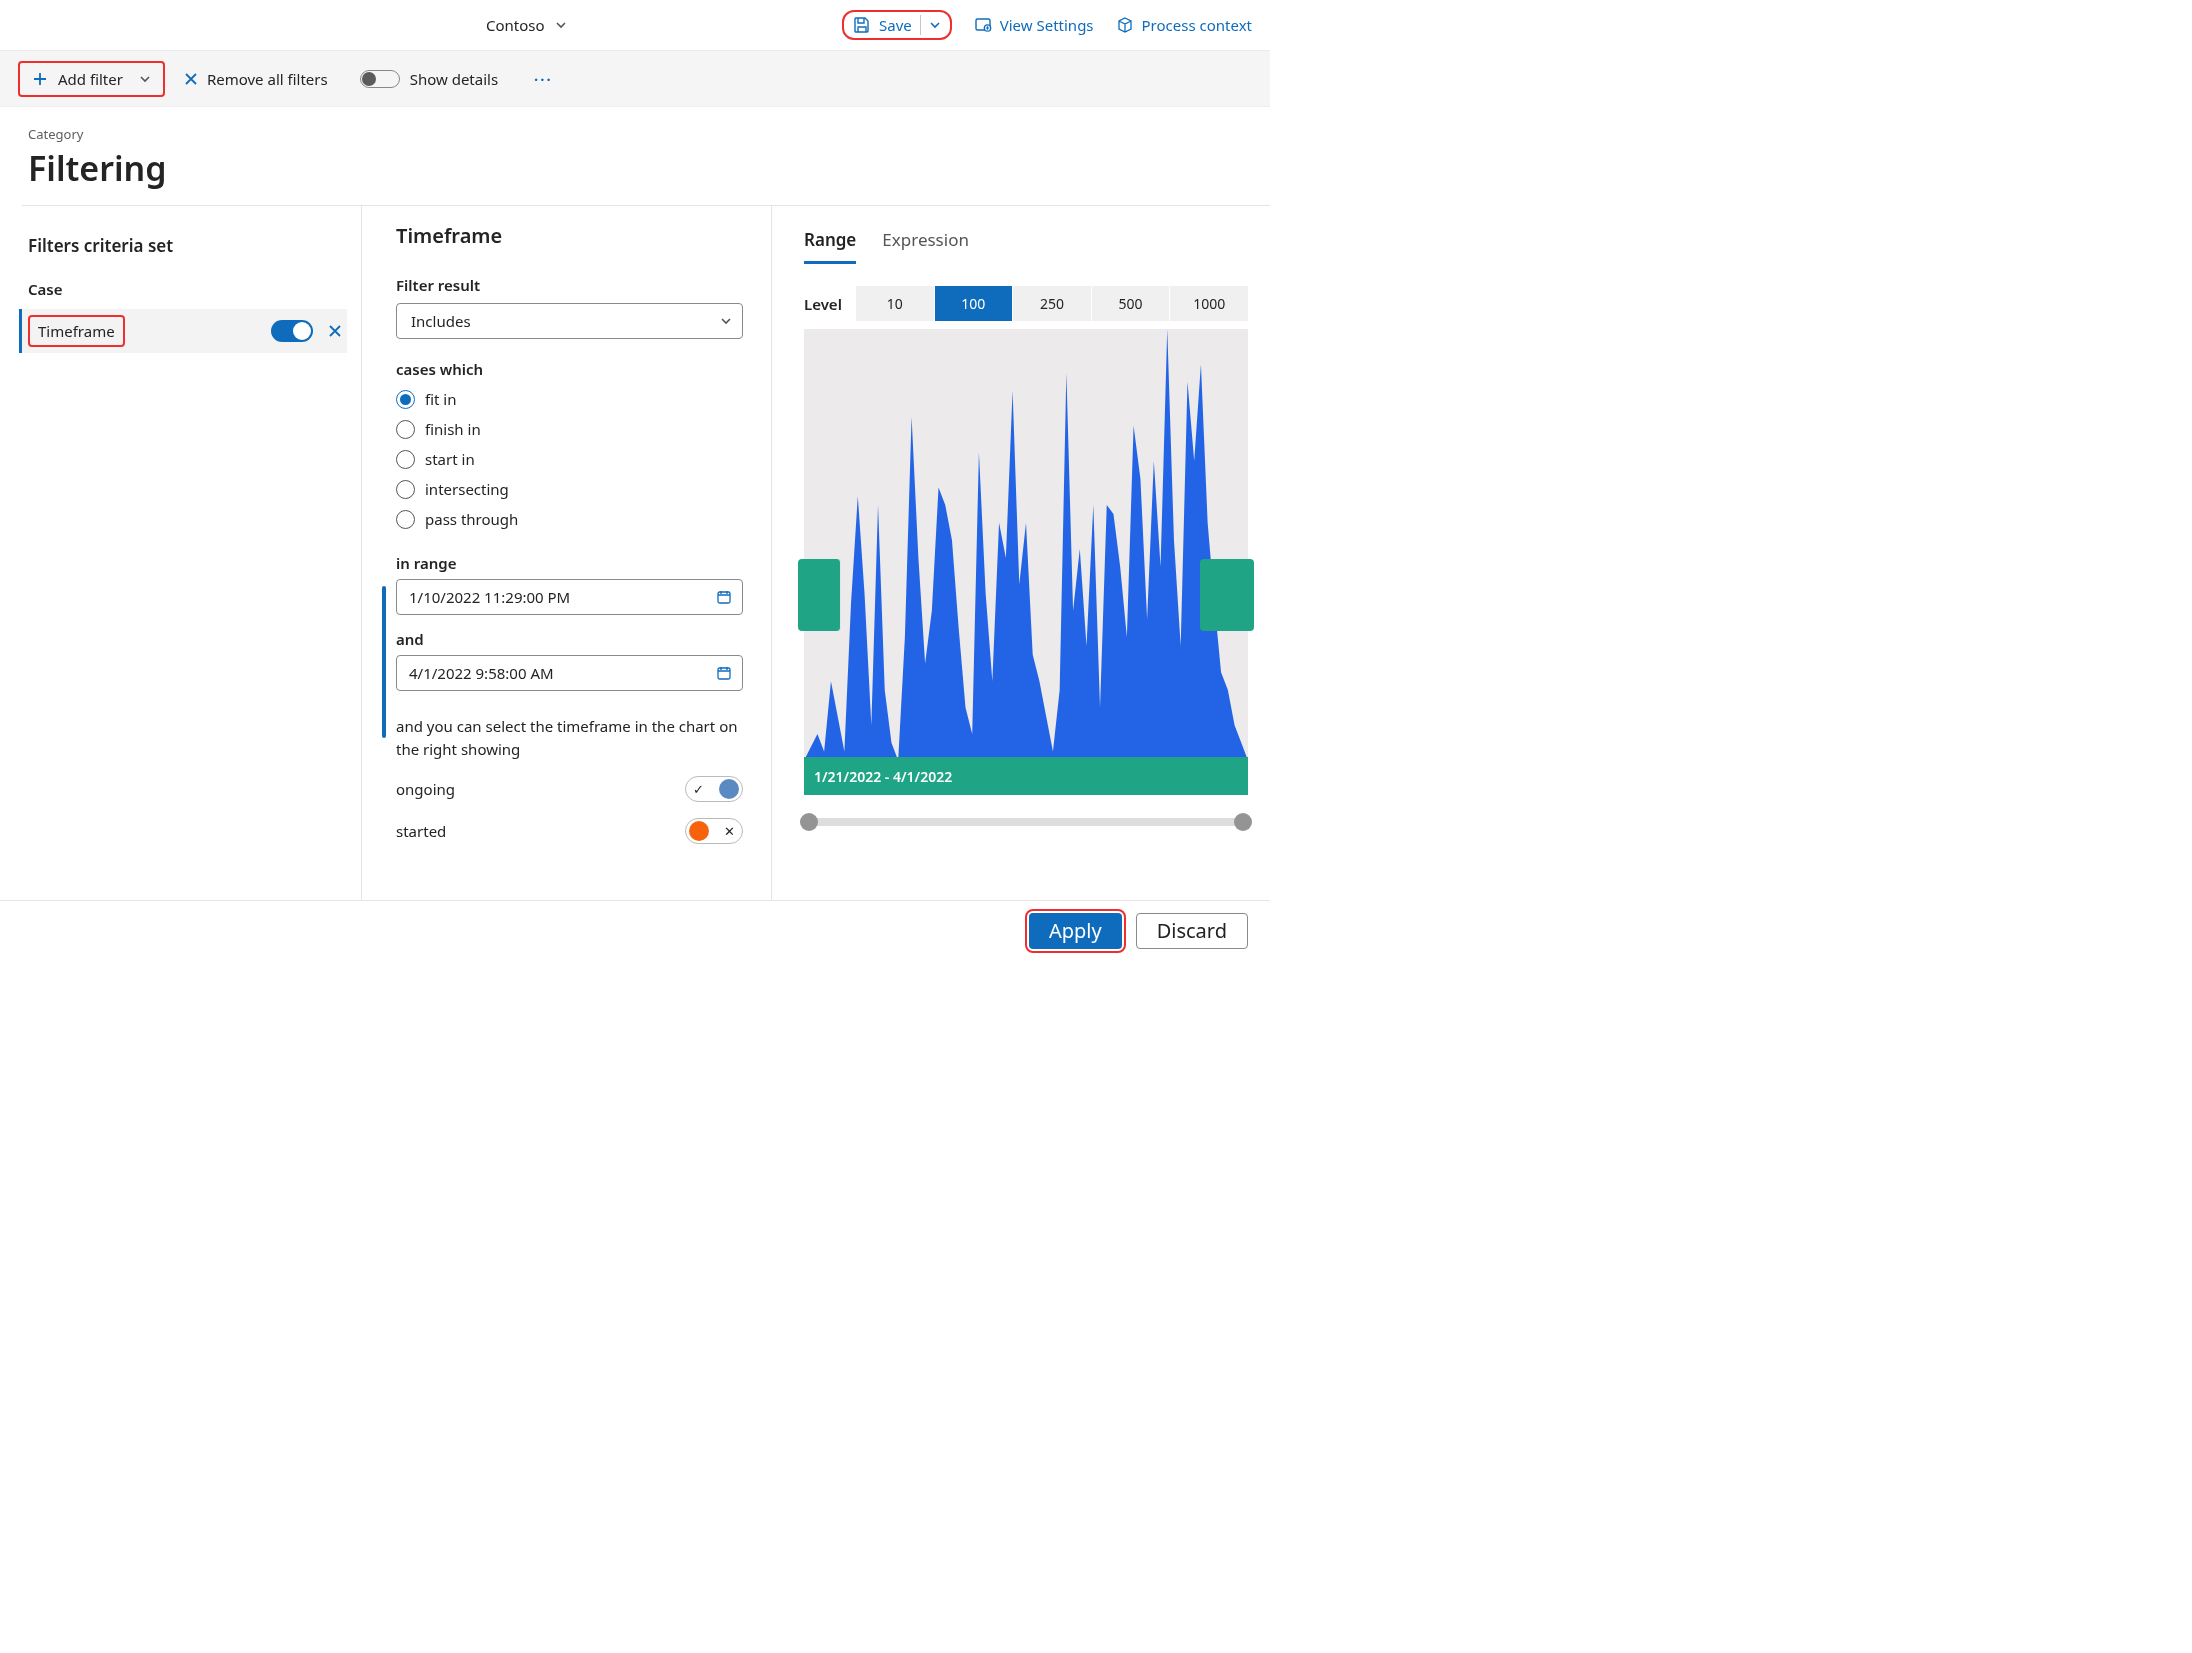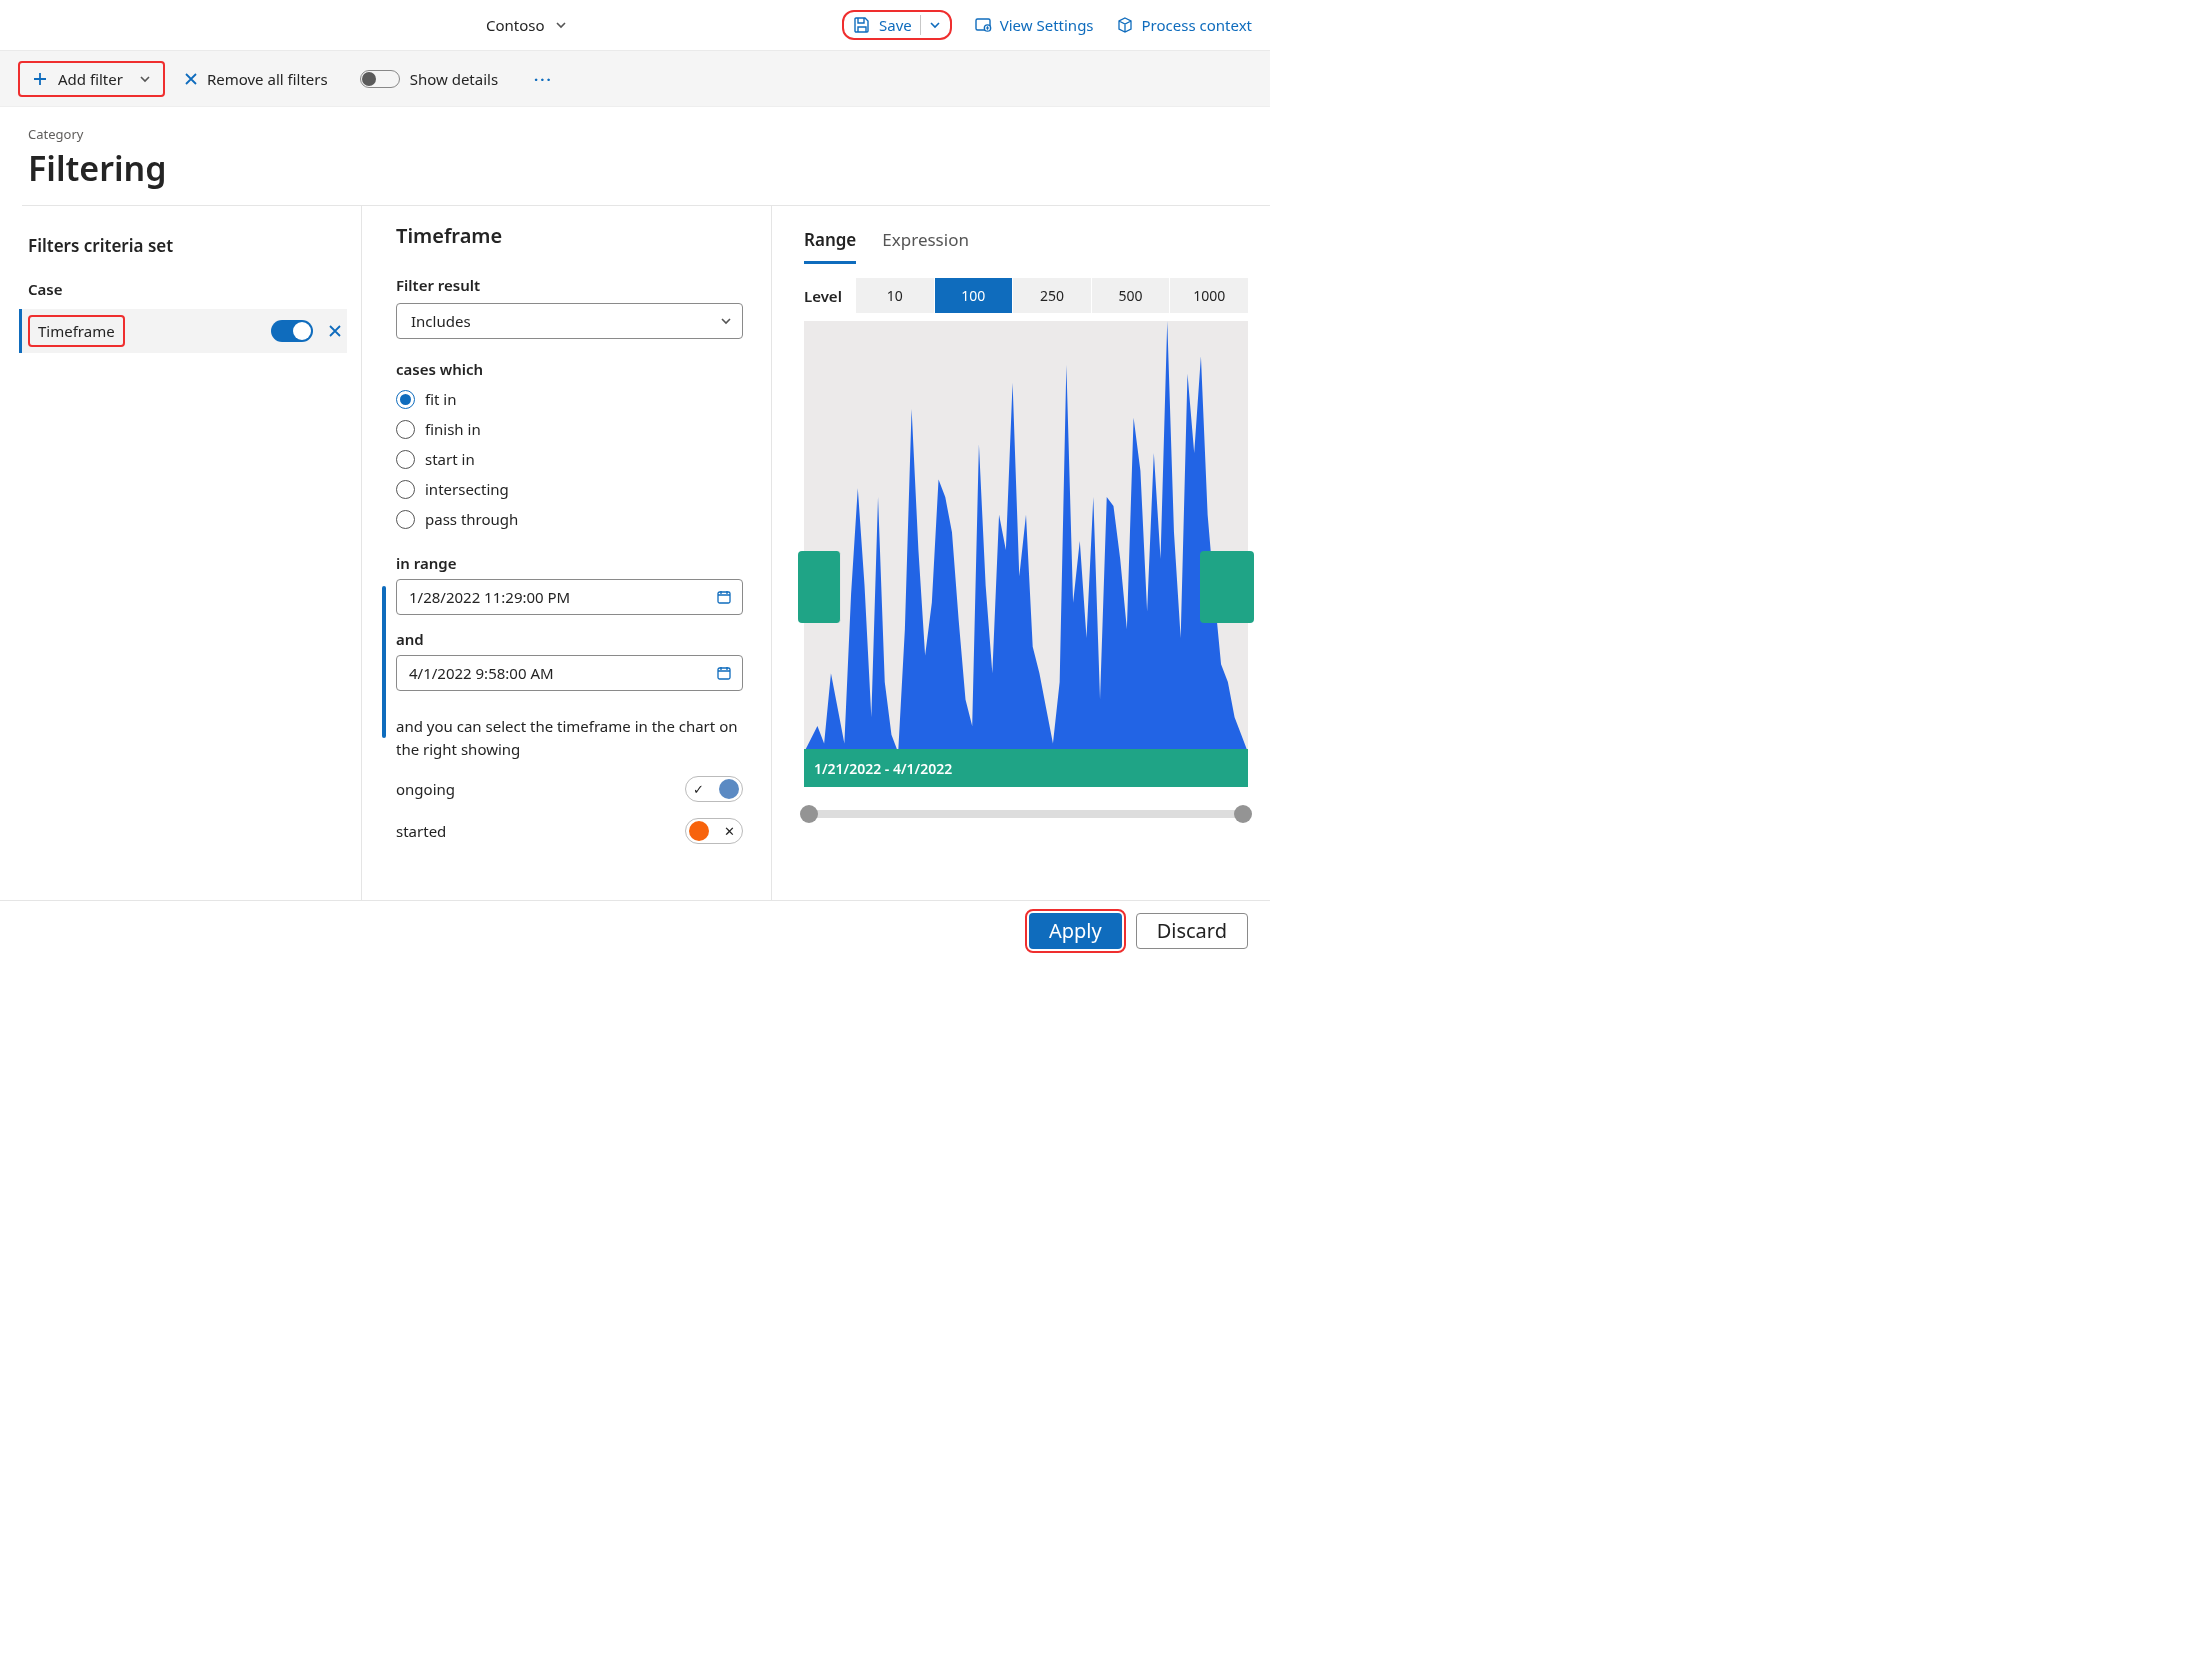--- a/index.html
+++ b/index.html
@@ -74,21 +74,21 @@
   .helptext{margin-top:24px;line-height:1.5;}
   .mini-toggle-row{display:flex;align-items:center;justify-content:space-between;margin-top:16px;}
   .mini-toggle{width:58px;height:26px;border:1px solid #bbb;border-radius:14px;display:flex;align-items:center;justify-content:space-between;padding:0 3px;}
   .mini-toggle .mark{font-size:13px;margin:0 4px;}
   .mini-toggle .ball{width:20px;height:20px;border-radius:50%;}
 
   .right{flex:1;padding:16px 22px 0 32px;}
   .tabs{display:flex;gap:26px;border-bottom:none;margin-bottom:12px;}
   .tab{padding:6px 0 10px 0;font-size:17px;color:#555;cursor:pointer;}
   .tab.active{font-weight:600;color:#222;border-bottom:3px solid var(--blue);}
-  .level-row{display:flex;align-items:center;gap:14px;margin:14px 0 8px 0;}
+  .level-row{display:flex;align-items:center;gap:14px;margin:22px 0 8px 0;}
   .segbar{display:flex;flex:1;}
   .seg{flex:1;text-align:center;padding:8px 0;background:#f0f0f0;cursor:pointer;font-size:14px;}
   .seg+.seg{border-left:1px solid #fff;}
   .seg.on{background:var(--blue);color:#fff;}
   .chart-wrap{position:relative;margin-top:6px;height:500px;}
   .chart-area{position:absolute;left:0;right:0;top:0;bottom:34px;background:#eceaea;}
   .chart-svg{width:100%;height:100%;}
   .chart-handle{position:absolute;top:230px;width:16px;height:72px;background:var(--teal);border-radius:4px;}
   .chart-handle.left{left:-6px;}
   .chart-handle.right{right:-6px;}
@@ -232,21 +232,21 @@
         <label>
             <span class="radio"></span>
             <span>pass through</span>
           </label>
       </div>
 
       <div class="blue-rail"></div>
 
       <div class="field-label">in range</div>
       <div class="date-input">
-        <span>1/28/2022 11:29:00 PM</span>
+        <span>1/10/2022 11:29:00 PM</span>
         <span class="cal-ico">
             <svg width="16" height="16" viewBox="0 0 16 16">
               <rect x="2" y="3" width="12" height="11" rx="1.5" fill="none" stroke="currentColor" stroke-width="1.3"></rect>
               <path d="M2 6h12M5 2v3M11 2v3" stroke="currentColor" stroke-width="1.3"></path>
             </svg>
           </span>
       </div>
 
       <div class="field-label" style="margin-top:14px;">and</div>
       <div class="date-input">

